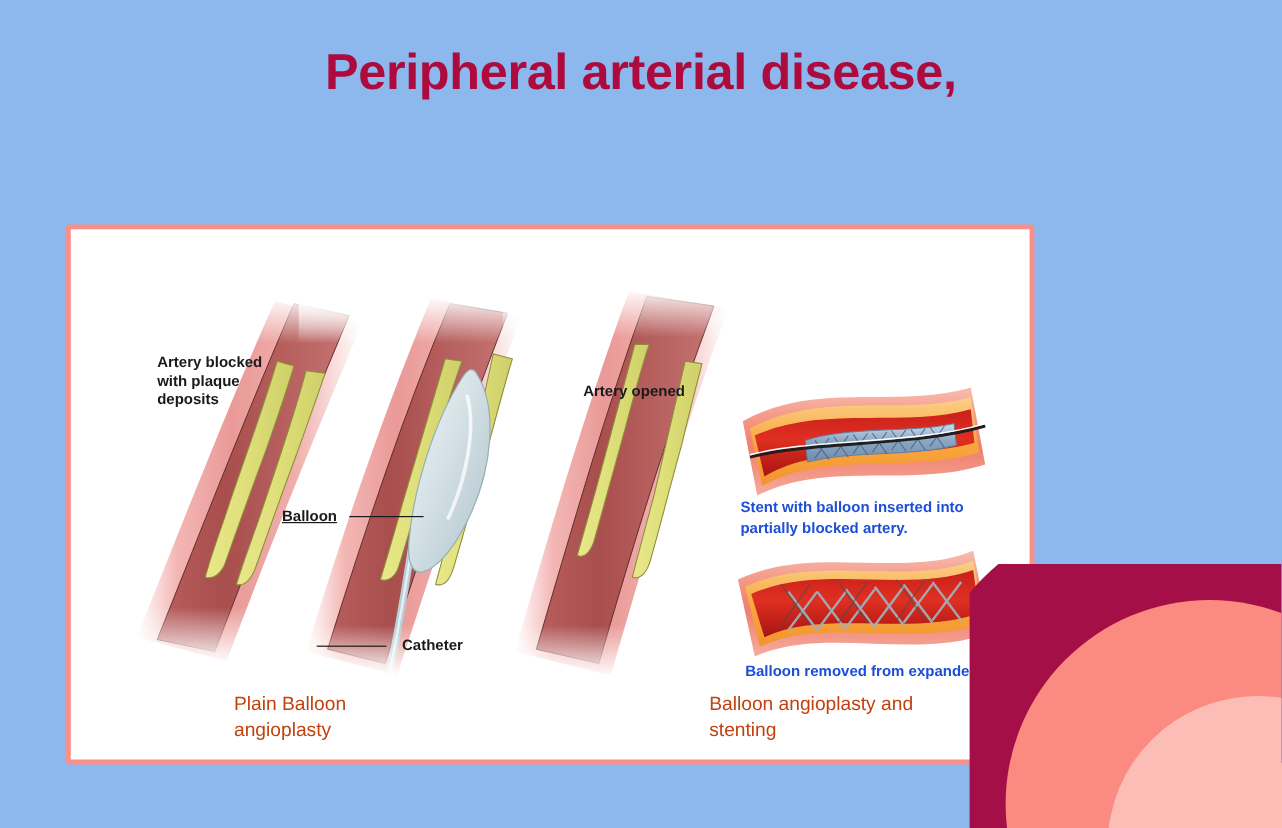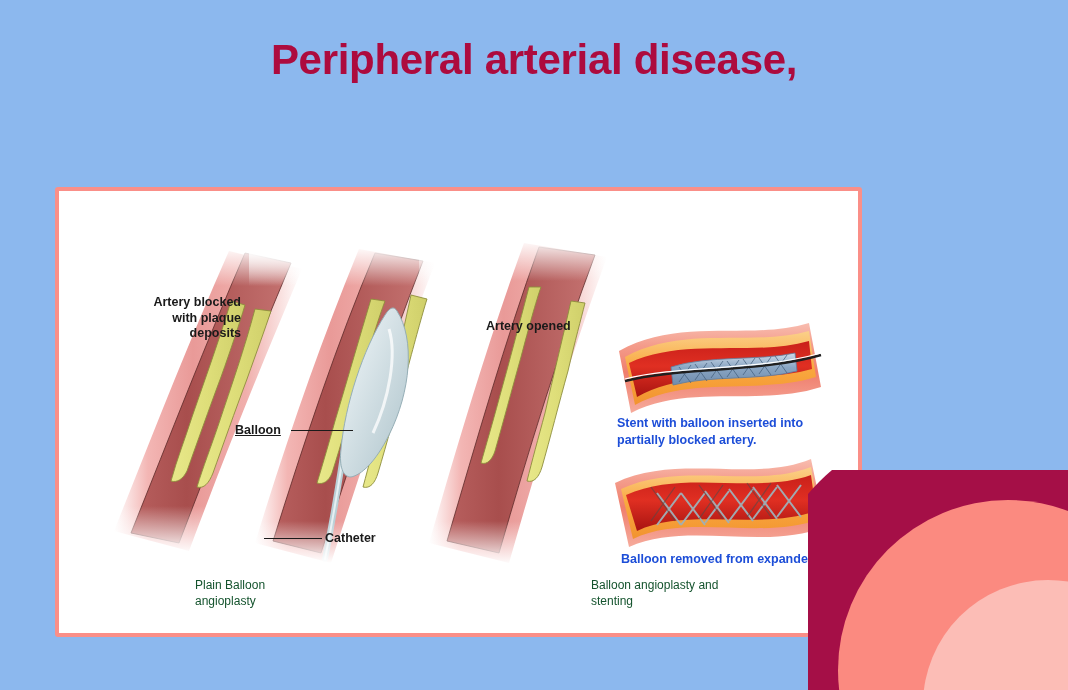--- a/index.html
+++ b/index.html
@@ -85,31 +85,31 @@
   .fig-label {
     position: absolute;
     color: #1a1a1a;
     font-size: 12.5px;
     line-height: 1.25;
     font-weight: 600;
     white-space: pre-line;
   }
   #label-artery-blocked {
     left: 72px; top: 104px;
-    text-align: right;
+    text-align: left;
     width: 110px;
     font-weight: 600;
   }
   #label-balloon {
     left: 176px; top: 232px;
     font-weight: 600;
     text-decoration: underline;
   }
   #label-catheter {
-    left: 266px; top: 340px;
+    left: 276px; top: 340px;
     font-weight: 600;
   }
   #label-artery-opened {
     left: 403px; top: 128px;
     font-weight: 600;
     margin-left: 24px;
   }
 
   
   .leader {
@@ -128,22 +128,22 @@
     font-weight: bold;
     line-height: 1.32;
     width: 230px;
   }
   #caption-stent-inserted { left: 558px; top: 224px; }
   #caption-balloon-removed { left: 562px; top: 360px; width: 240px; }
 
   
   .bottom-caption {
     position: absolute;
-    color: #14532d;
-    font-size: 12px;
+    color: #c2410c;
+    font-size: 16px;
     line-height: 1.3;
     white-space: pre-line;
   }
   #caption-plain-balloon { left: 136px; top: 387px; }
   #caption-balloon-stenting { left: 532px; top: 387px; }
 
   svg { display: block; }
 </style>
 </head>
 <body>

